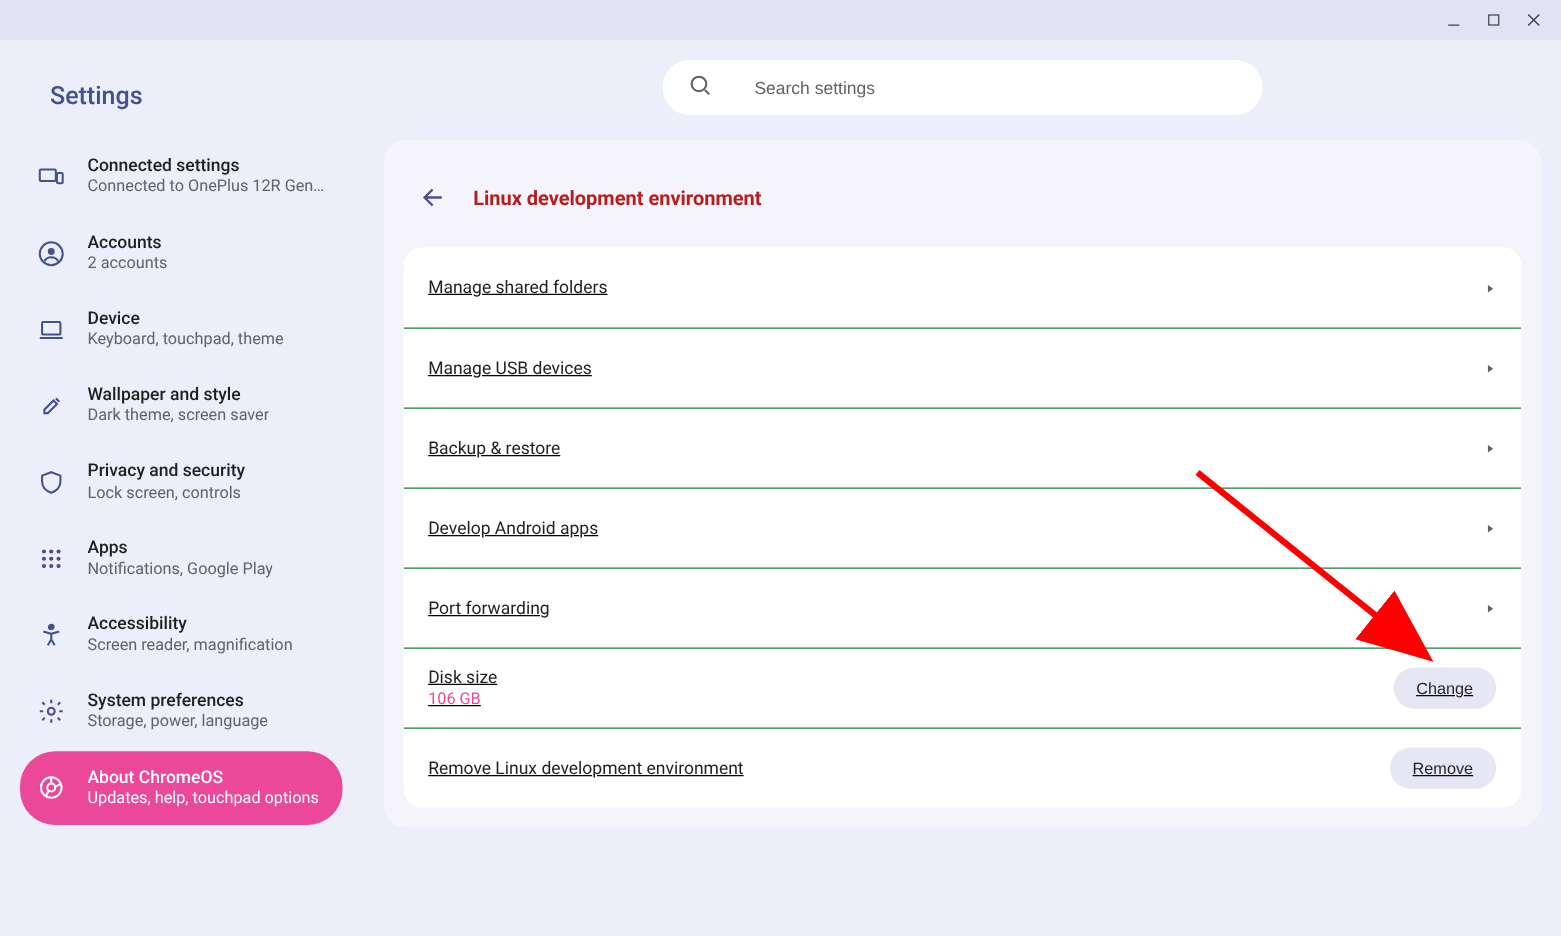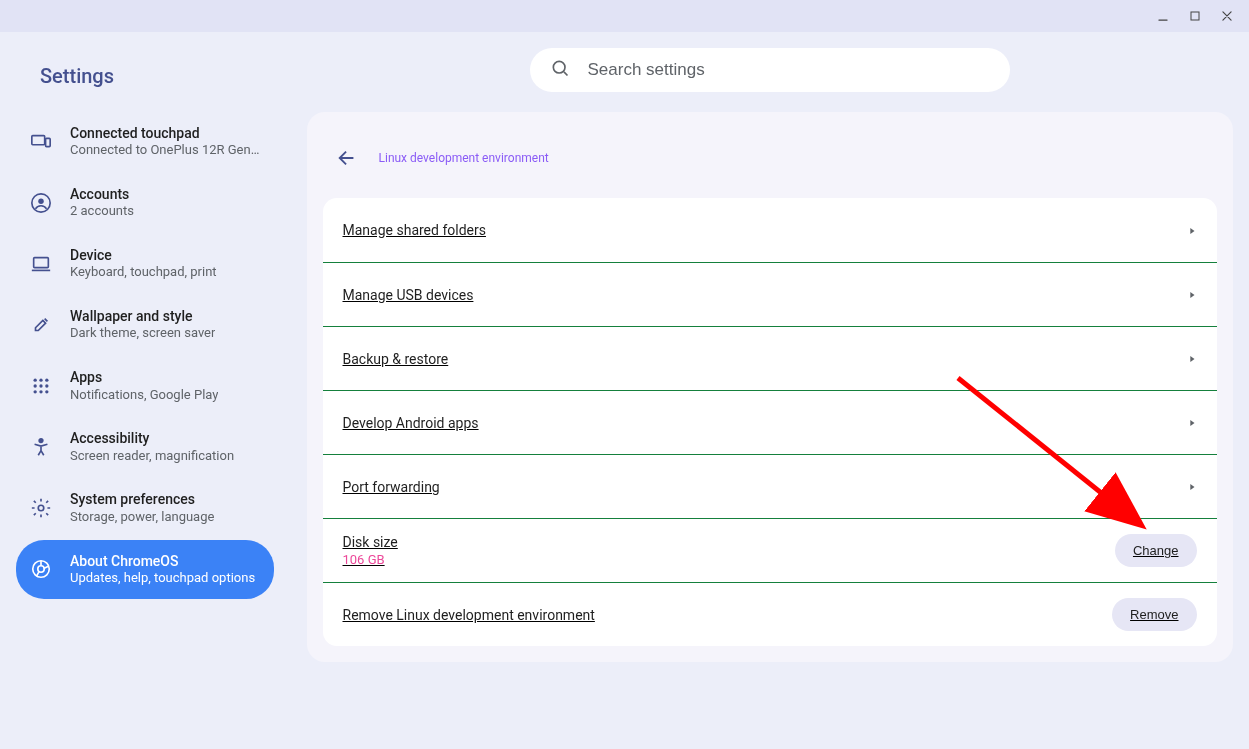--- a/index.html
+++ b/index.html
@@ -77,21 +77,21 @@
   .nav-item .sub {
     font-size: 13px;
     color: #5f6368;
     line-height: 1.3;
     white-space: nowrap;
     overflow: hidden;
     text-overflow: ellipsis;
     max-width: 200px;
   }
   .nav-item.active {
-    background: #3b82f6;
+    background: #ec4899;
   }
   .nav-item.active .label, .nav-item.active .sub, .nav-item.active .icon-slot {
     color: #fff;
   }
   .main-col {
     flex: 1;
     display: flex;
     flex-direction: column;
     align-items: center;
   }
@@ -104,24 +104,25 @@
     background: #fff;
     border-radius: 24px;
     display: flex;
     align-items: center;
     padding: 0 20px;
     gap: 18px;
   }
   .search input {
     border: none;
     outline: none;
-    font-size: 17px;
+    font-size: 14px;
     flex: 1;
     background: transparent;
     color: #a16207;
+    margin-left: 16px;
   }
   .search input::placeholder { color: #5f6368; }
   .search .sicon { color: #5f6368; }
 
   .panel {
     width: 926px;
     background: #f5f4fb;
     border-radius: 18px;
     padding: 18px 0 16px 0;
     margin-top: 4px;
@@ -133,23 +134,23 @@
     padding: 12px 20px 24px 24px;
   }
   .back-btn {
     width: 32px; height: 32px;
     display: flex; align-items: center; justify-content: center;
     color: #44508f;
     cursor: pointer;
     border-radius: 50%;
   }
   .panel-title {
-    color: #8b5cf6;
-    font-size: 12px;
-    font-weight: 400;
+    color: #b91c1c;
+    font-size: 16px;
+    font-weight: 700;
   }
   .card {
     background: #fff;
     margin: 0 16px;
     border-radius: 14px;
     overflow: hidden;
   }
   .row {
     min-height: 64px;
     display: flex;
@@ -227,21 +228,21 @@
     <ul class="nav-list">
 
       <li class="nav-item">
         <span class="icon-slot">
           <svg width="22" height="22" viewBox="0 0 24 24" fill="none" stroke="currentColor" stroke-width="1.8">
               <rect x="2" y="5" width="14" height="10" rx="1"></rect>
               <rect x="17" y="8" width="5" height="9" rx="1"></rect>
             </svg>
         </span>
         <span class="txt">
-          <span class="label">Connected touchpad</span>
+          <span class="label">Connected settings</span>
           <span class="sub">Connected to OnePlus 12R Gens…</span>
         </span>
       </li>
 
       <li class="nav-item">
         <span class="icon-slot">
           <svg width="22" height="22" viewBox="0 0 24 24" fill="currentColor">
               <circle cx="12" cy="12" r="10" fill="none" stroke="currentColor" stroke-width="1.8"></circle>
               <circle cx="12" cy="10" r="3"></circle>
               <path d="M6 18.5c1.2-2.3 3.6-3.5 6-3.5s4.8 1.2 6 3.5" fill="none" stroke="currentColor" stroke-width="1.8"></path>
@@ -255,37 +256,48 @@
 
       <li class="nav-item">
         <span class="icon-slot">
           <svg width="22" height="22" viewBox="0 0 24 24" fill="none" stroke="currentColor" stroke-width="1.8">
               <rect x="4" y="5" width="16" height="11" rx="1"></rect>
               <path d="M2 19h20"></path>
             </svg>
         </span>
         <span class="txt">
           <span class="label">Device</span>
-          <span class="sub">Keyboard, touchpad, print</span>
+          <span class="sub">Keyboard, touchpad, theme</span>
         </span>
       </li>
 
       <li class="nav-item">
         <span class="icon-slot">
           <svg width="22" height="22" viewBox="0 0 24 24" fill="none" stroke="currentColor" stroke-width="1.8">
               <path d="M14 7l3 3-8 8H6v-3l8-8z"></path>
               <path d="M16 5l3 3"></path>
             </svg>
         </span>
         <span class="txt">
           <span class="label">Wallpaper and style</span>
           <span class="sub">Dark theme, screen saver</span>
         </span>
       </li>
 
+      <li class="nav-item">
+        <span class="icon-slot">
+          <svg width="22" height="22" viewBox="0 0 24 24" fill="none" stroke="currentColor" stroke-width="1.8">
+              <path d="M12 3l8 3v5c0 5-3.5 8.5-8 10-4.5-1.5-8-5-8-10V6l8-3z"></path>
+            </svg>
+        </span>
+        <span class="txt">
+          <span class="label">Privacy and security</span>
+          <span class="sub">Lock screen, controls</span>
+        </span>
+      </li>
 
       <li class="nav-item">
         <span class="icon-slot">
           <svg width="20" height="20" viewBox="0 0 24 24" fill="currentColor">
               <circle cx="5" cy="5" r="2"></circle>
               <circle cx="12" cy="5" r="2"></circle>
               <circle cx="19" cy="5" r="2"></circle>
               <circle cx="5" cy="12" r="2"></circle>
               <circle cx="12" cy="12" r="2"></circle>
               <circle cx="19" cy="12" r="2"></circle>

